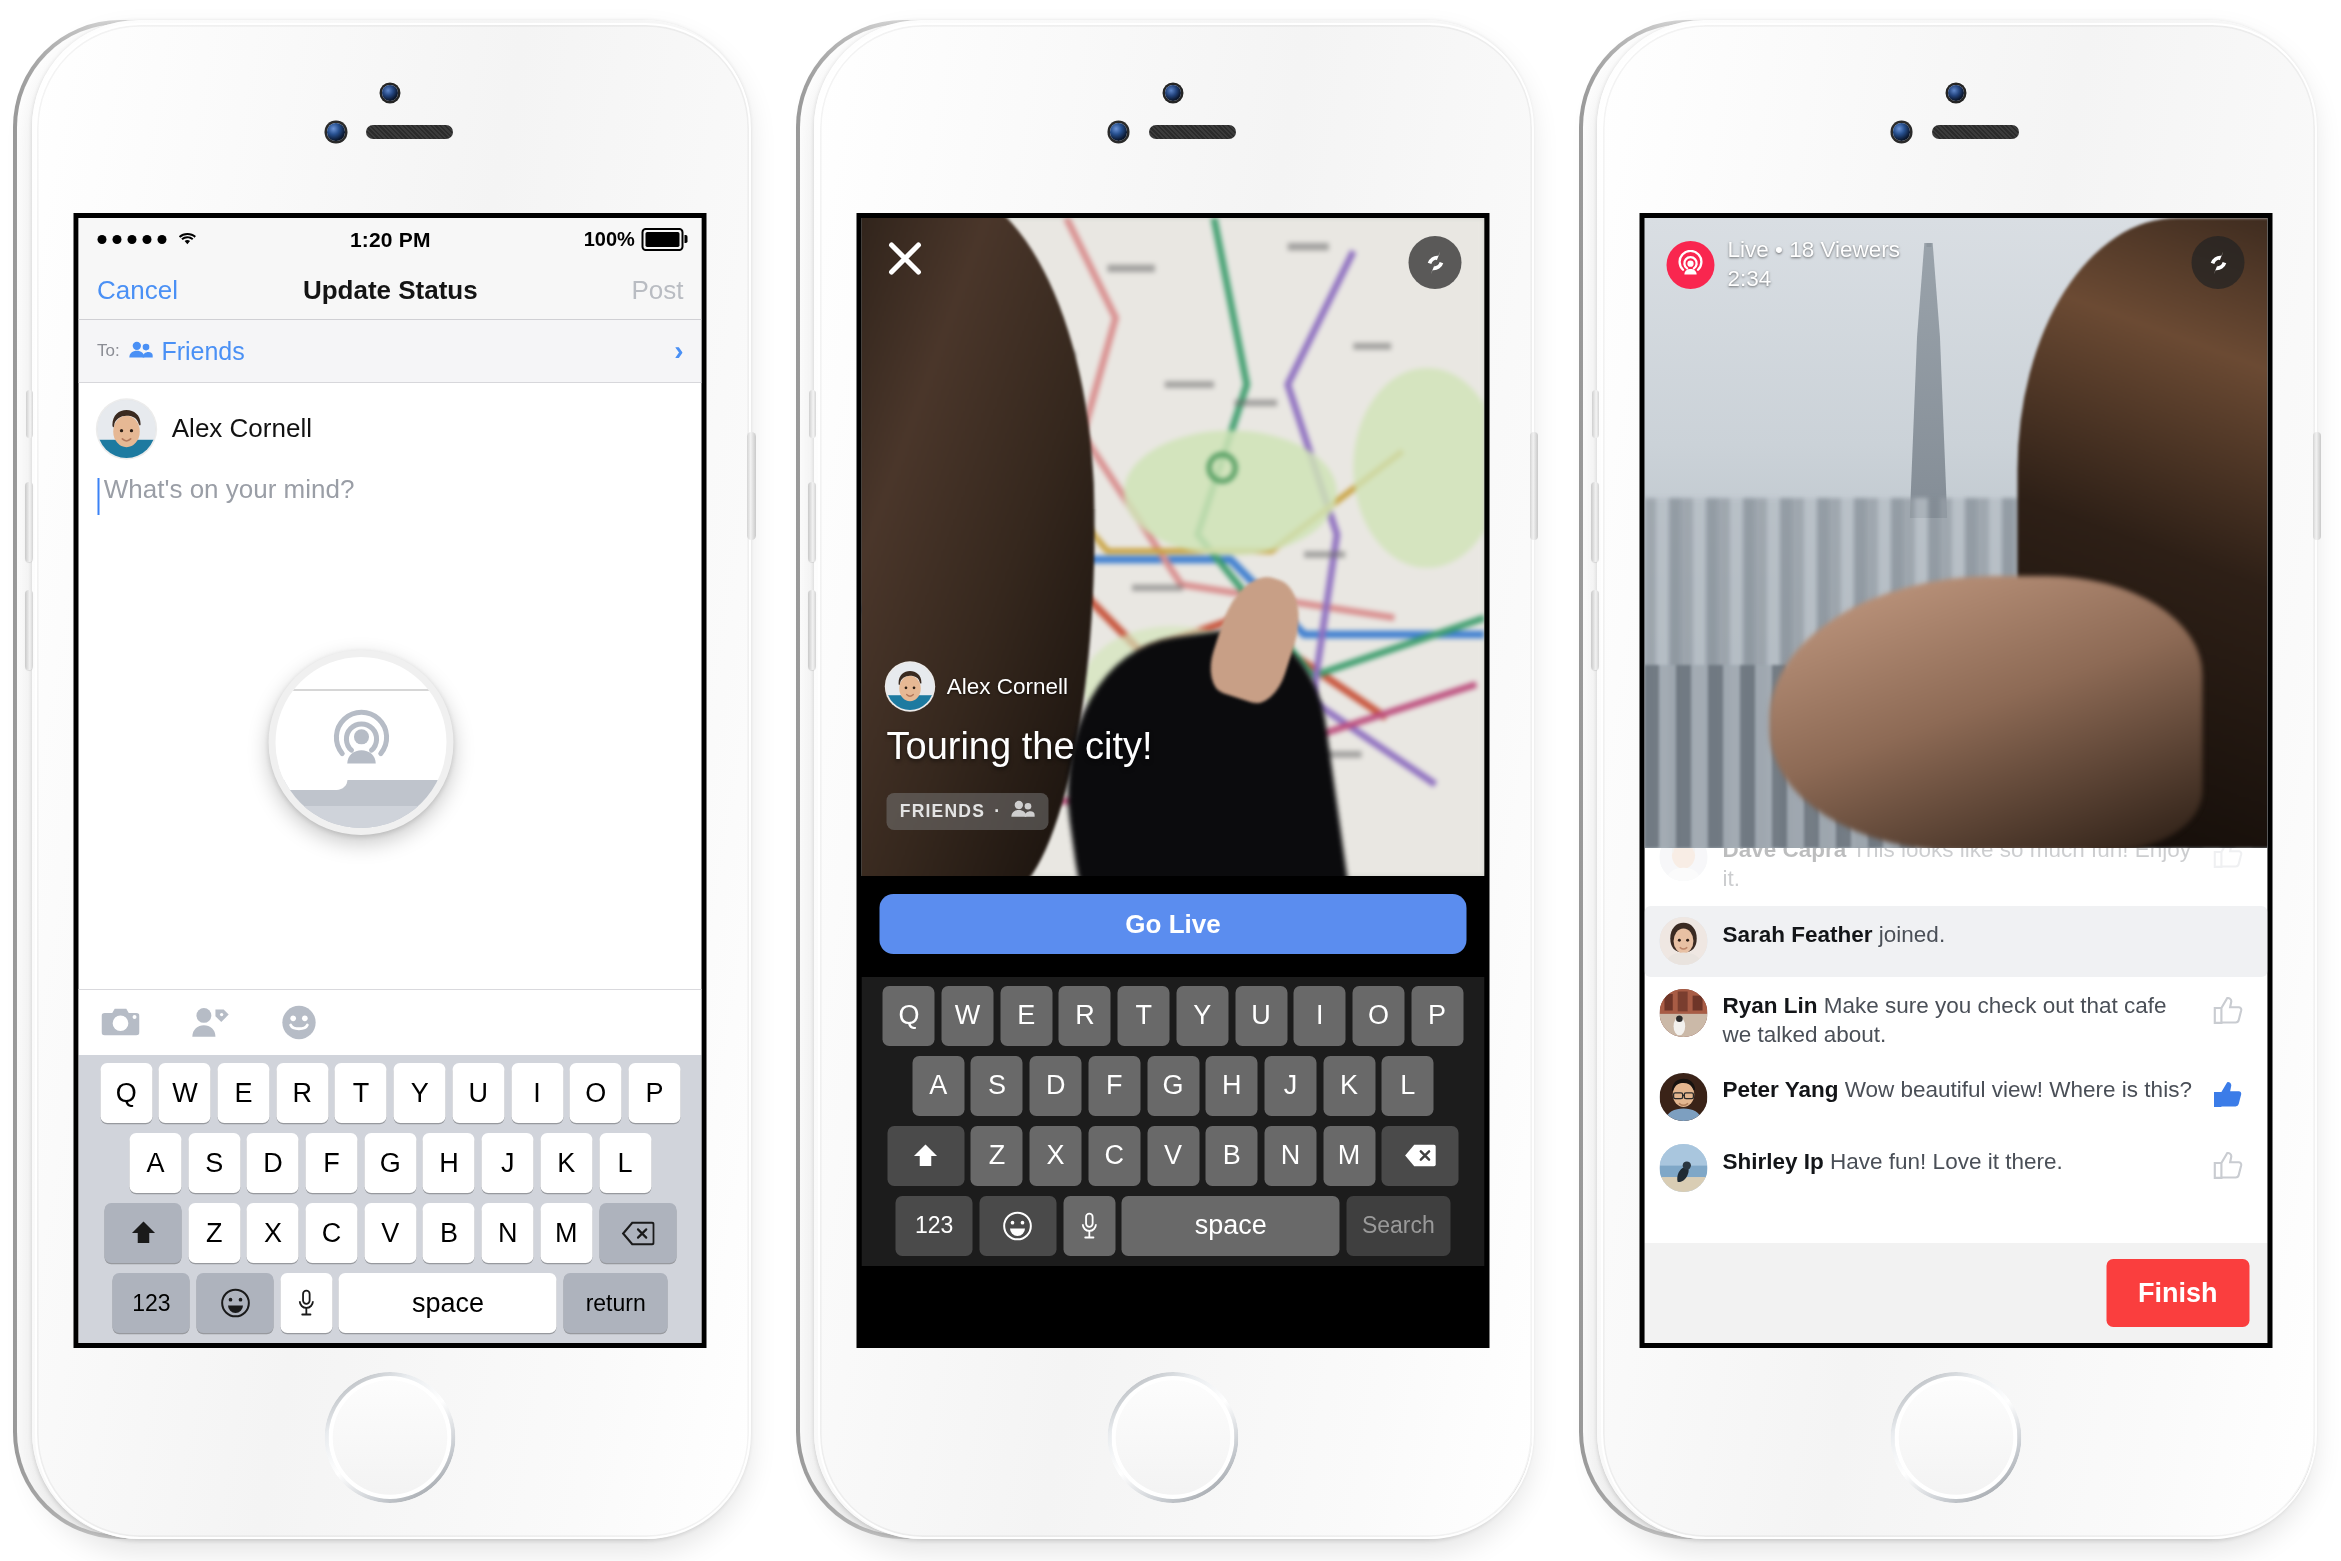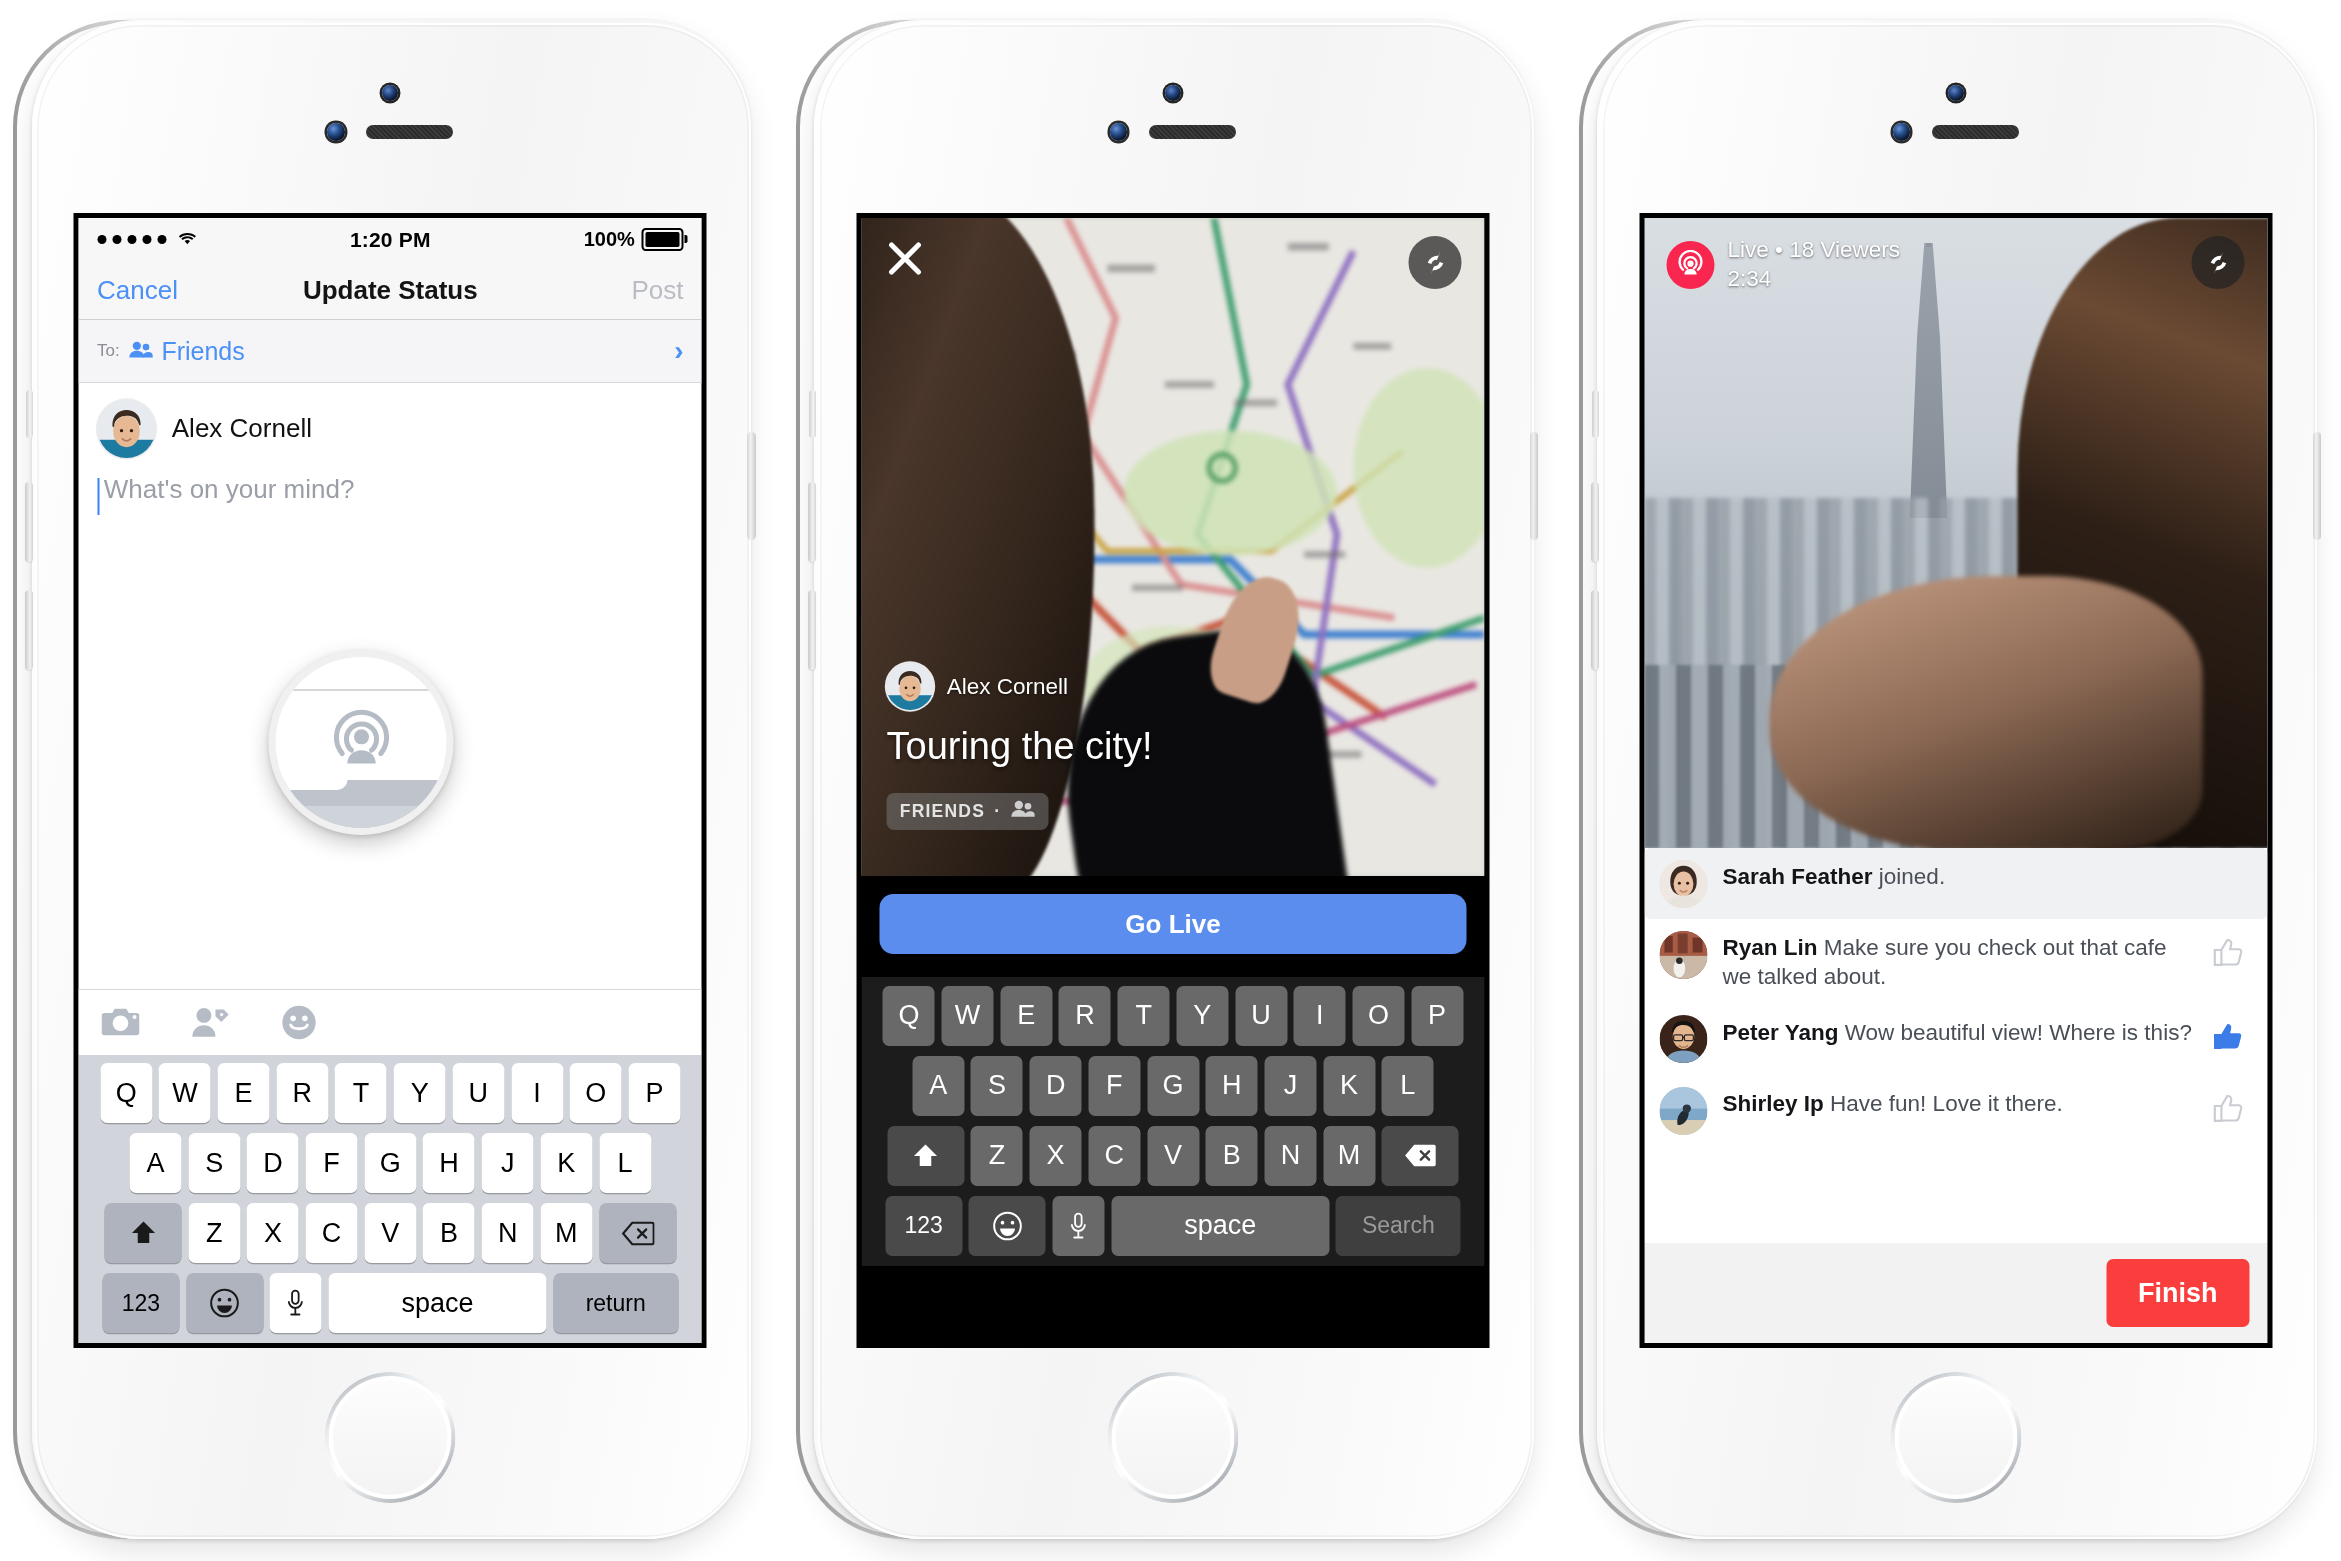--- a/index.html
+++ b/index.html
@@ -92,21 +92,21 @@
   .tb-icon{color:#b6bcc6;display:flex;align-items:center;}
 
   
   .kb-light{background:#d1d4db;padding:8.3px 4.2px 10px;}
   .kr{display:flex;justify-content:center;gap:6.7px;margin-bottom:10px;}
   .kr:last-child{margin-bottom:0;}
   .k{background:#fff;border-radius:6.7px;height:60px;width:52px;display:flex;align-items:center;justify-content:center;
      font-size:27px;color:#000;box-shadow:0 1.3px 0 rgba(0,0,0,.28);}
   .k.wide{width:77px;background:#aeb3bd;}
   .k.space{width:218px;}
-  .k.ret{width:125px;background:#aeb3bd;font-size:23px;}
+  .k.ret{width:104px;background:#aeb3bd;font-size:23px;}
   .k.num{width:77px;background:#aeb3bd;font-size:23px;}
   .k.sm{width:77px;background:#aeb3bd;}
   .k.mic{width:52px;background:#fff;}
 
   
   .mag{position:absolute;left:190px;top:432px;width:171px;height:171px;border-radius:50%;background:#fff;
      box-shadow:0 8.3px 21.7px rgba(0,0,0,.22),0 1.7px 5px rgba(0,0,0,.12);
      border:7.5px solid #f0f0f0;overflow:hidden;z-index:40;display:flex;align-items:center;justify-content:center;}
   .mag-line{position:absolute;left:0;right:0;top:32px;height:1.7px;background:#d6d6d6;}
   .mag-band{position:absolute;left:0;right:0;bottom:0;height:48px;background:#bfc4cc;}
@@ -600,20 +600,39 @@
         </div>
         <span class="flip-btn">
           <svg width="30" height="30" viewBox="0 0 36 36">
                 <path fill="#fff" d="M24 4l-2.6 5.3a12 12 0 0 0-12.7 8.5l4.3 1.4A7.6 7.6 0 0 1 20 13.9L17.8 19zM12 32l2.6-5.3a12 12 0 0 0 12.7-8.5l-4.3-1.4A7.6 7.6 0 0 1 16 22.1L18.2 17z"></path>
               </svg>
         </span>
       </div>
 
       <div class="comments">
 
+        <div class="cmt faded">
+          <div class="avatar">
+            <svg viewBox="0 0 58 58">
+                  <rect width="58" height="58" fill="#e3e6ea"></rect>
+                  <ellipse cx="29" cy="27" rx="14" ry="16" fill="#e8c2a6"></ellipse>
+                  <path d="M15 22c0-10 7-15 14-15s14 5 14 14c0 3-2 2-3-2-2-5-6-7-11-7s-11 3-12 10c0 3-2 2-2 0z" fill="#d8d5d0"></path>
+                  <path d="M8 58c2-12 11-16 21-16s19 4 21 16z" fill="#f2f3f4"></path>
+                </svg>
+          </div>
+          <div class="cmt-txt">
+            <b>Dave Capra</b>
+            <span>This looks like so much fun! Enjoy it.</span>
+          </div>
+          <span class="thumb">
+            <svg width="33" height="33" viewBox="0 0 40 40">
+                  <path fill="none" stroke="currentColor" stroke-width="2.6" d="M12 17l7-12a4 4 0 0 1 5 4l-1.4 7H33a3 3 0 0 1 3 3.6l-3 12a4 4 0 0 1-4 3H12zM4 17h8v18H4z"></path>
+                </svg>
+          </span>
+        </div>
 
         <div class="cmt joined">
           <div class="avatar">
             <svg viewBox="0 0 58 58">
                   <rect width="58" height="58" fill="#efe7e2"></rect>
                   <path d="M13 26c0-12 7-19 16-19s16 7 16 19c0 10-5 17-16 17s-16-7-16-17z" fill="#3a2a22"></path>
                   <ellipse cx="29" cy="29" rx="12" ry="15" fill="#e8c0a3"></ellipse>
                   <circle cx="24" cy="28" r="1.8" fill="#2c1d16"></circle>
                   <circle cx="34" cy="28" r="1.8" fill="#2c1d16"></circle>
                   <path d="M25 37c2.4 2 5.6 2 8 0" stroke="#bc8468" stroke-width="1.8" fill="none" stroke-linecap="round"></path>

